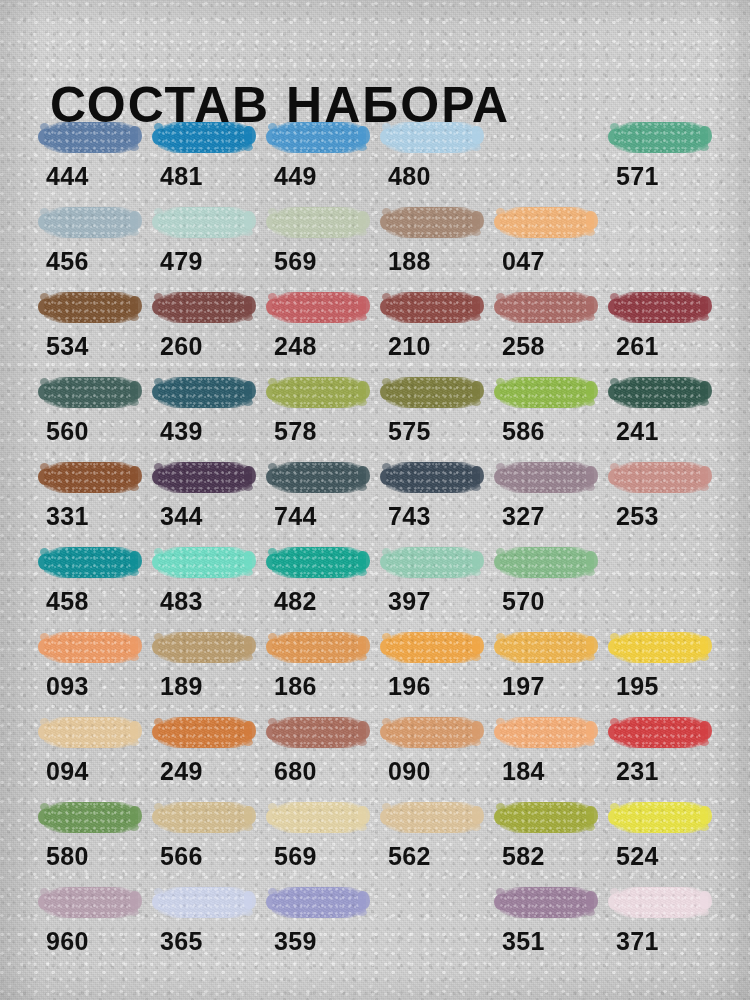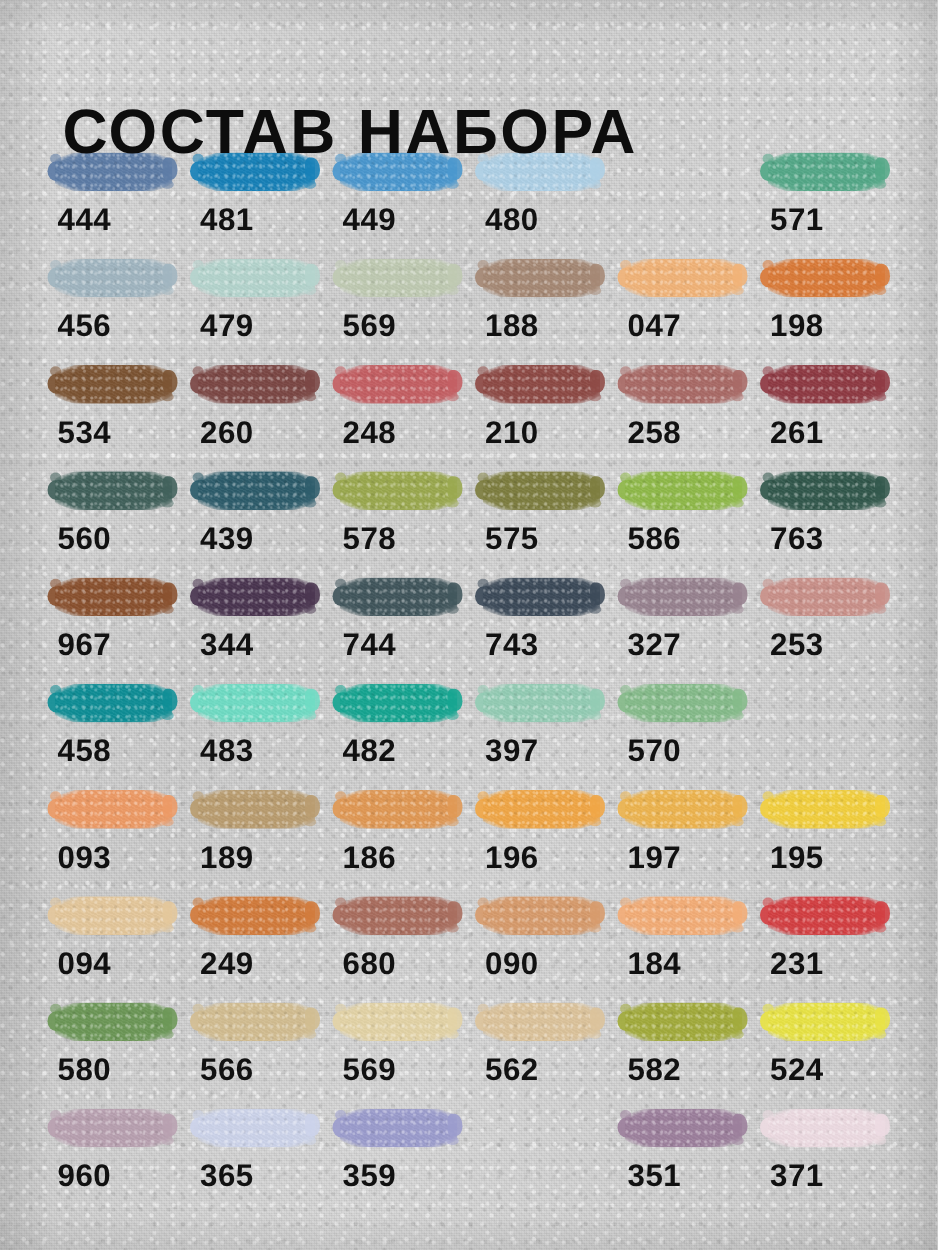--- a/index.html
+++ b/index.html
@@ -277,30 +277,20 @@
         <div class="cell" style="left: 456px;">
           <div class="swatch-wrap">
             <span class="tail-l2" style="background: rgb(241, 179, 120);"></span>
             <span class="tail-l" style="background: rgb(241, 179, 120);"></span>
             <span class="swatch" style="background: rgb(241, 179, 120);"></span>
             <span class="tail-r" style="background: rgb(241, 179, 120);"></span>
             <span class="tail-r2" style="background: rgb(241, 179, 120);"></span>
           </div>
           <div class="label">047</div>
         </div>
-        <div class="cell" style="left: 570px;">
-          <div class="swatch-wrap">
-            <span class="tail-l2" style="background: rgb(218, 122, 56);"></span>
-            <span class="tail-l" style="background: rgb(218, 122, 56);"></span>
-            <span class="swatch" style="background: rgb(218, 122, 56);"></span>
-            <span class="tail-r" style="background: rgb(218, 122, 56);"></span>
-            <span class="tail-r2" style="background: rgb(218, 122, 56);"></span>
-          </div>
-          <div class="label">198</div>
-        </div>
       </div>
       <div class="row">
         <div class="cell" style="left: 0px;">
           <div class="swatch-wrap">
             <span class="tail-l2" style="background: rgb(124, 84, 51);"></span>
             <span class="tail-l" style="background: rgb(124, 84, 51);"></span>
             <span class="swatch" style="background: rgb(124, 84, 51);"></span>
             <span class="tail-r" style="background: rgb(124, 84, 51);"></span>
             <span class="tail-r2" style="background: rgb(124, 84, 51);"></span>
           </div>
@@ -409,33 +399,33 @@
           <div class="label">586</div>
         </div>
         <div class="cell" style="left: 570px;">
           <div class="swatch-wrap">
             <span class="tail-l2" style="background: rgb(50, 88, 76);"></span>
             <span class="tail-l" style="background: rgb(50, 88, 76);"></span>
             <span class="swatch" style="background: rgb(50, 88, 76);"></span>
             <span class="tail-r" style="background: rgb(50, 88, 76);"></span>
             <span class="tail-r2" style="background: rgb(50, 88, 76);"></span>
           </div>
-          <div class="label">763</div>
+          <div class="label">241</div>
         </div>
       </div>
       <div class="row">
         <div class="cell" style="left: 0px;">
           <div class="swatch-wrap">
             <span class="tail-l2" style="background: rgb(138, 81, 47);"></span>
             <span class="tail-l" style="background: rgb(138, 81, 47);"></span>
             <span class="swatch" style="background: rgb(138, 81, 47);"></span>
             <span class="tail-r" style="background: rgb(138, 81, 47);"></span>
             <span class="tail-r2" style="background: rgb(138, 81, 47);"></span>
           </div>
-          <div class="label">967</div>
+          <div class="label">331</div>
         </div>
         <div class="cell" style="left: 114px;">
           <div class="swatch-wrap">
             <span class="tail-l2" style="background: rgb(74, 53, 80);"></span>
             <span class="tail-l" style="background: rgb(74, 53, 80);"></span>
             <span class="swatch" style="background: rgb(74, 53, 80);"></span>
             <span class="tail-r" style="background: rgb(74, 53, 80);"></span>
             <span class="tail-r2" style="background: rgb(74, 53, 80);"></span>
           </div>
           <div class="label">344</div>

